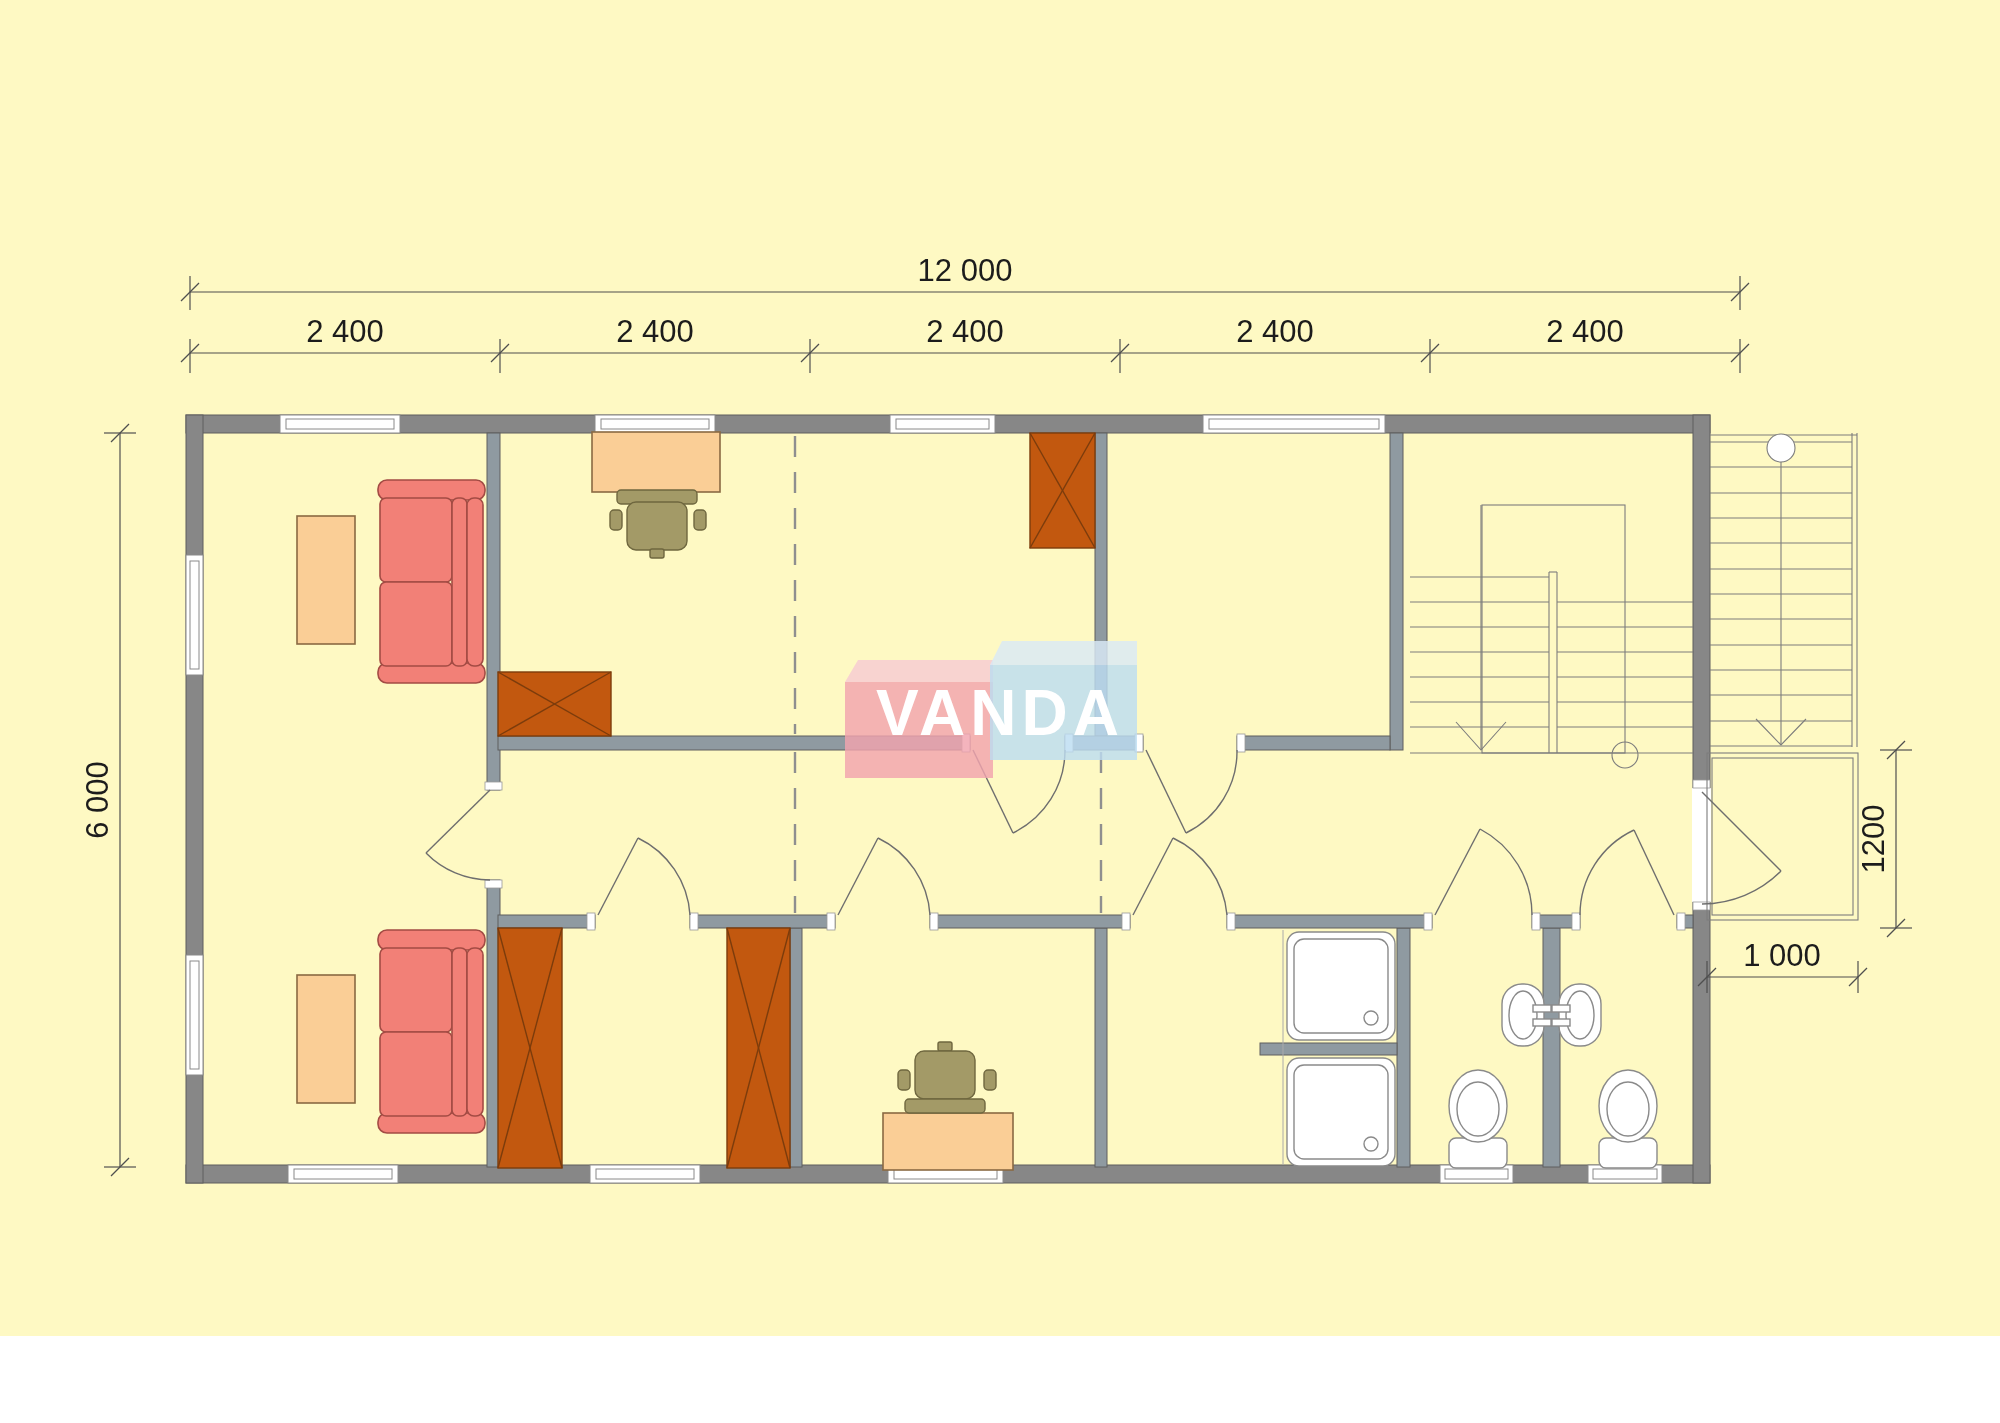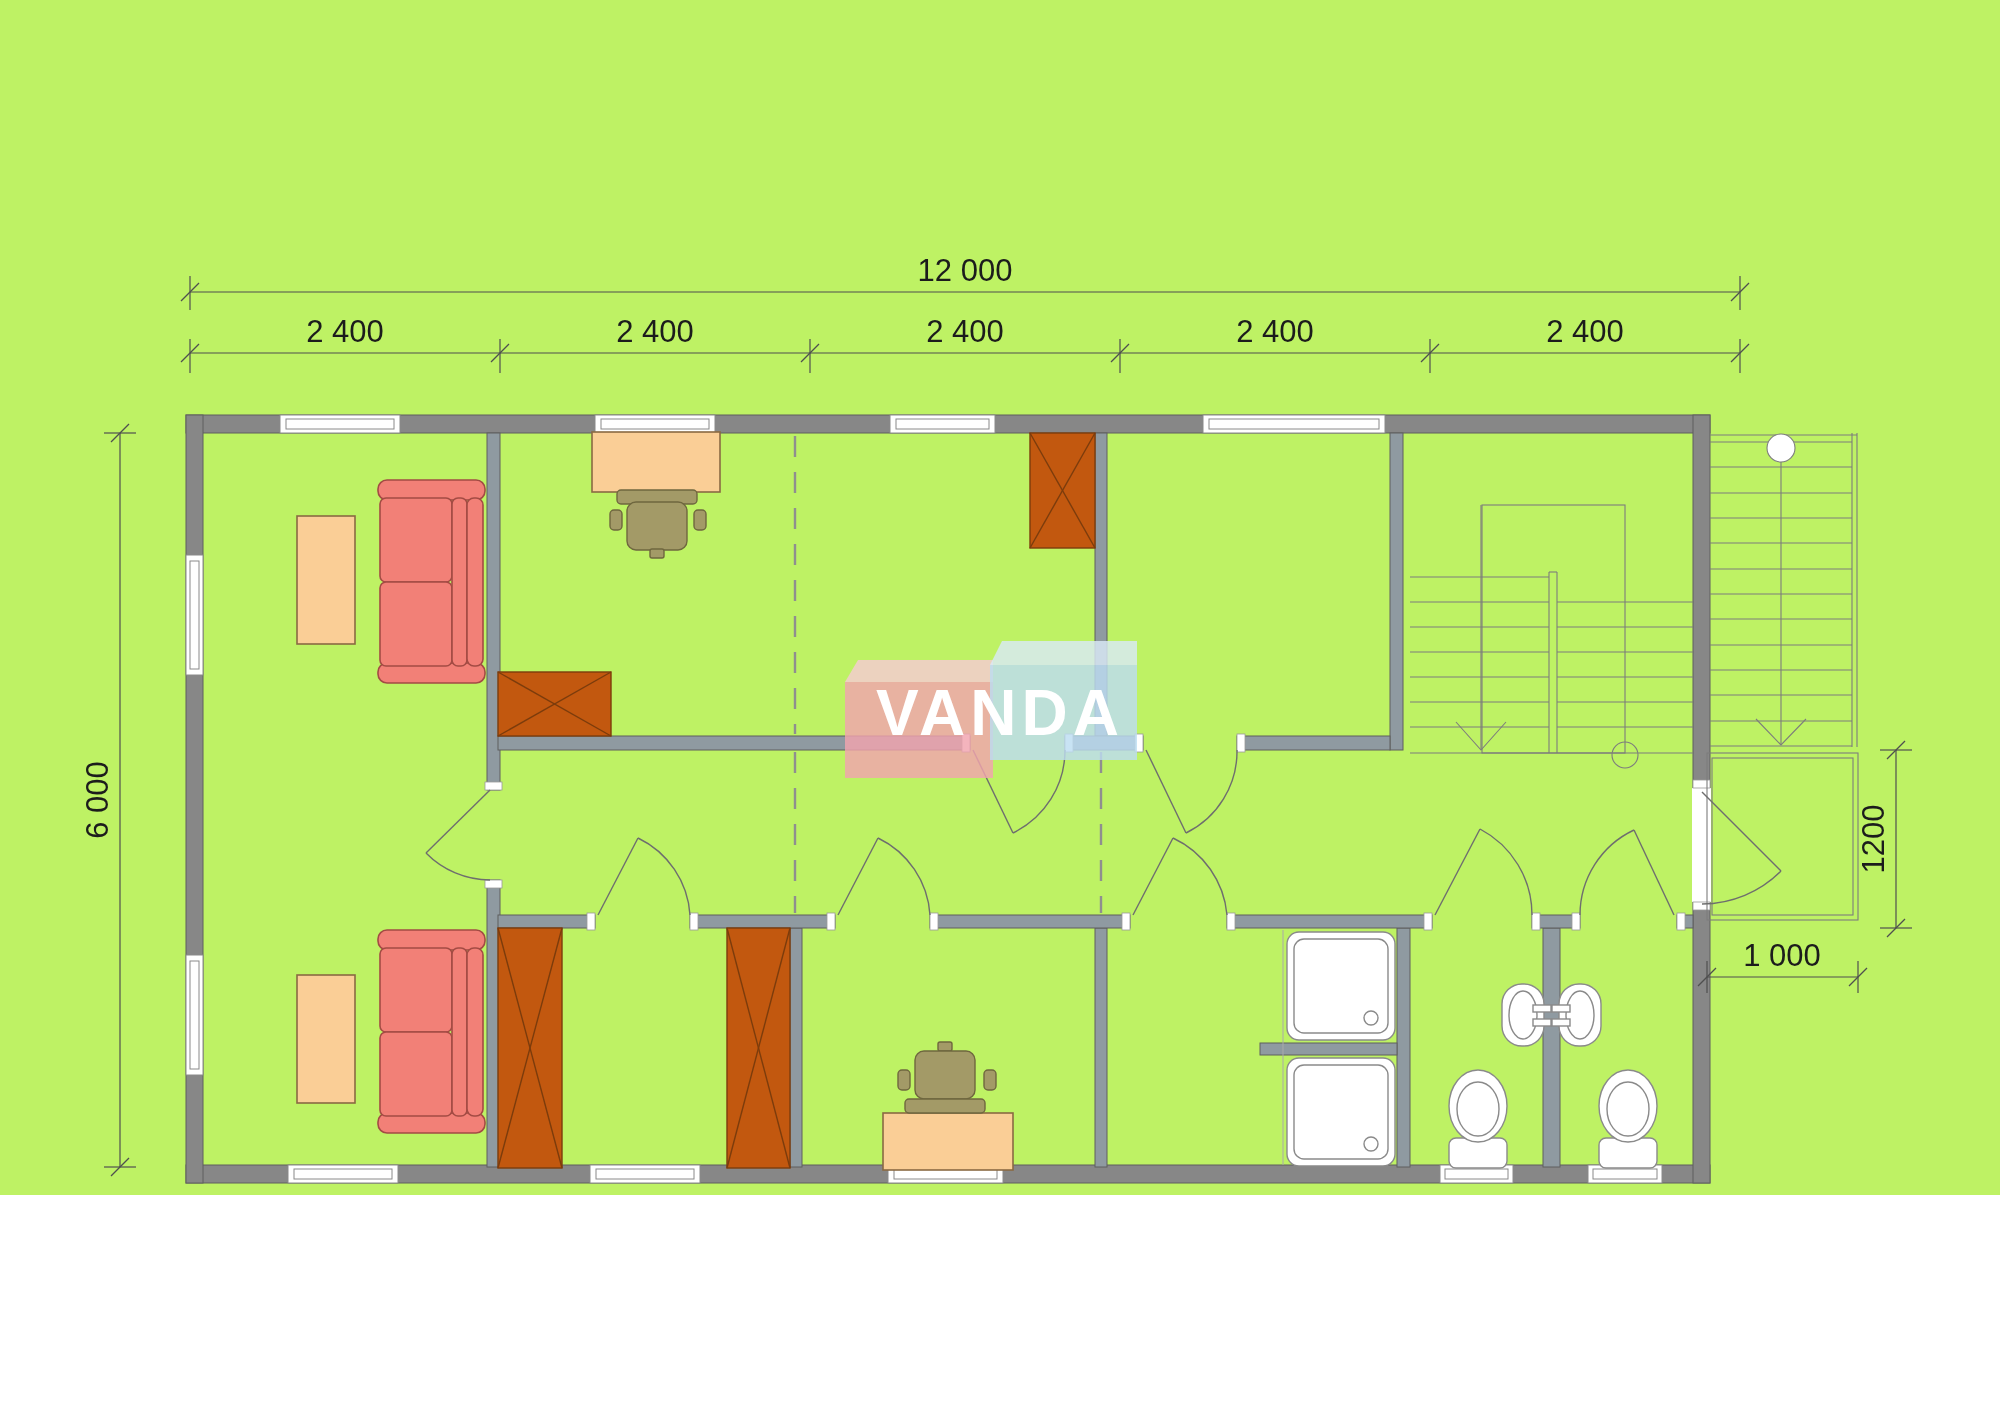--- a/index.html
+++ b/index.html
@@ -1,16 +1,16 @@
 <!DOCTYPE html>
 <html><head>
 <meta charset="utf-8">
 <style>
   html,body{margin:0;padding:0;background:#fff;}
-  .stage{position:relative;width:2000px;height:1195px;background:#bef264;overflow:hidden;
+  .stage{position:relative;width:2000px;height:1336px;background:#fef9c3;overflow:hidden;
          font-family:"Liberation Sans", sans-serif;}
   svg{position:absolute;left:0;top:0;}
   text{font-family:"Liberation Sans", sans-serif;fill:#1c1c1c;}
   .dimtxt{font-size:31px;}
   .wallx{stroke:#5f5f5f;stroke-width:1;}
   .stair{stroke:#7d7d7d;stroke-width:1.1;fill:none;}
   .door{stroke:#6e6e6e;stroke-width:1.4;fill:none;}
   .fix{stroke:#8a8a8a;stroke-width:1.4;fill:#ffffff;}
   .dim{stroke:#4f4f4f;stroke-width:1.2;fill:none;}
   .win{fill:#ffffff;stroke:#8a8a8a;stroke-width:1;}

